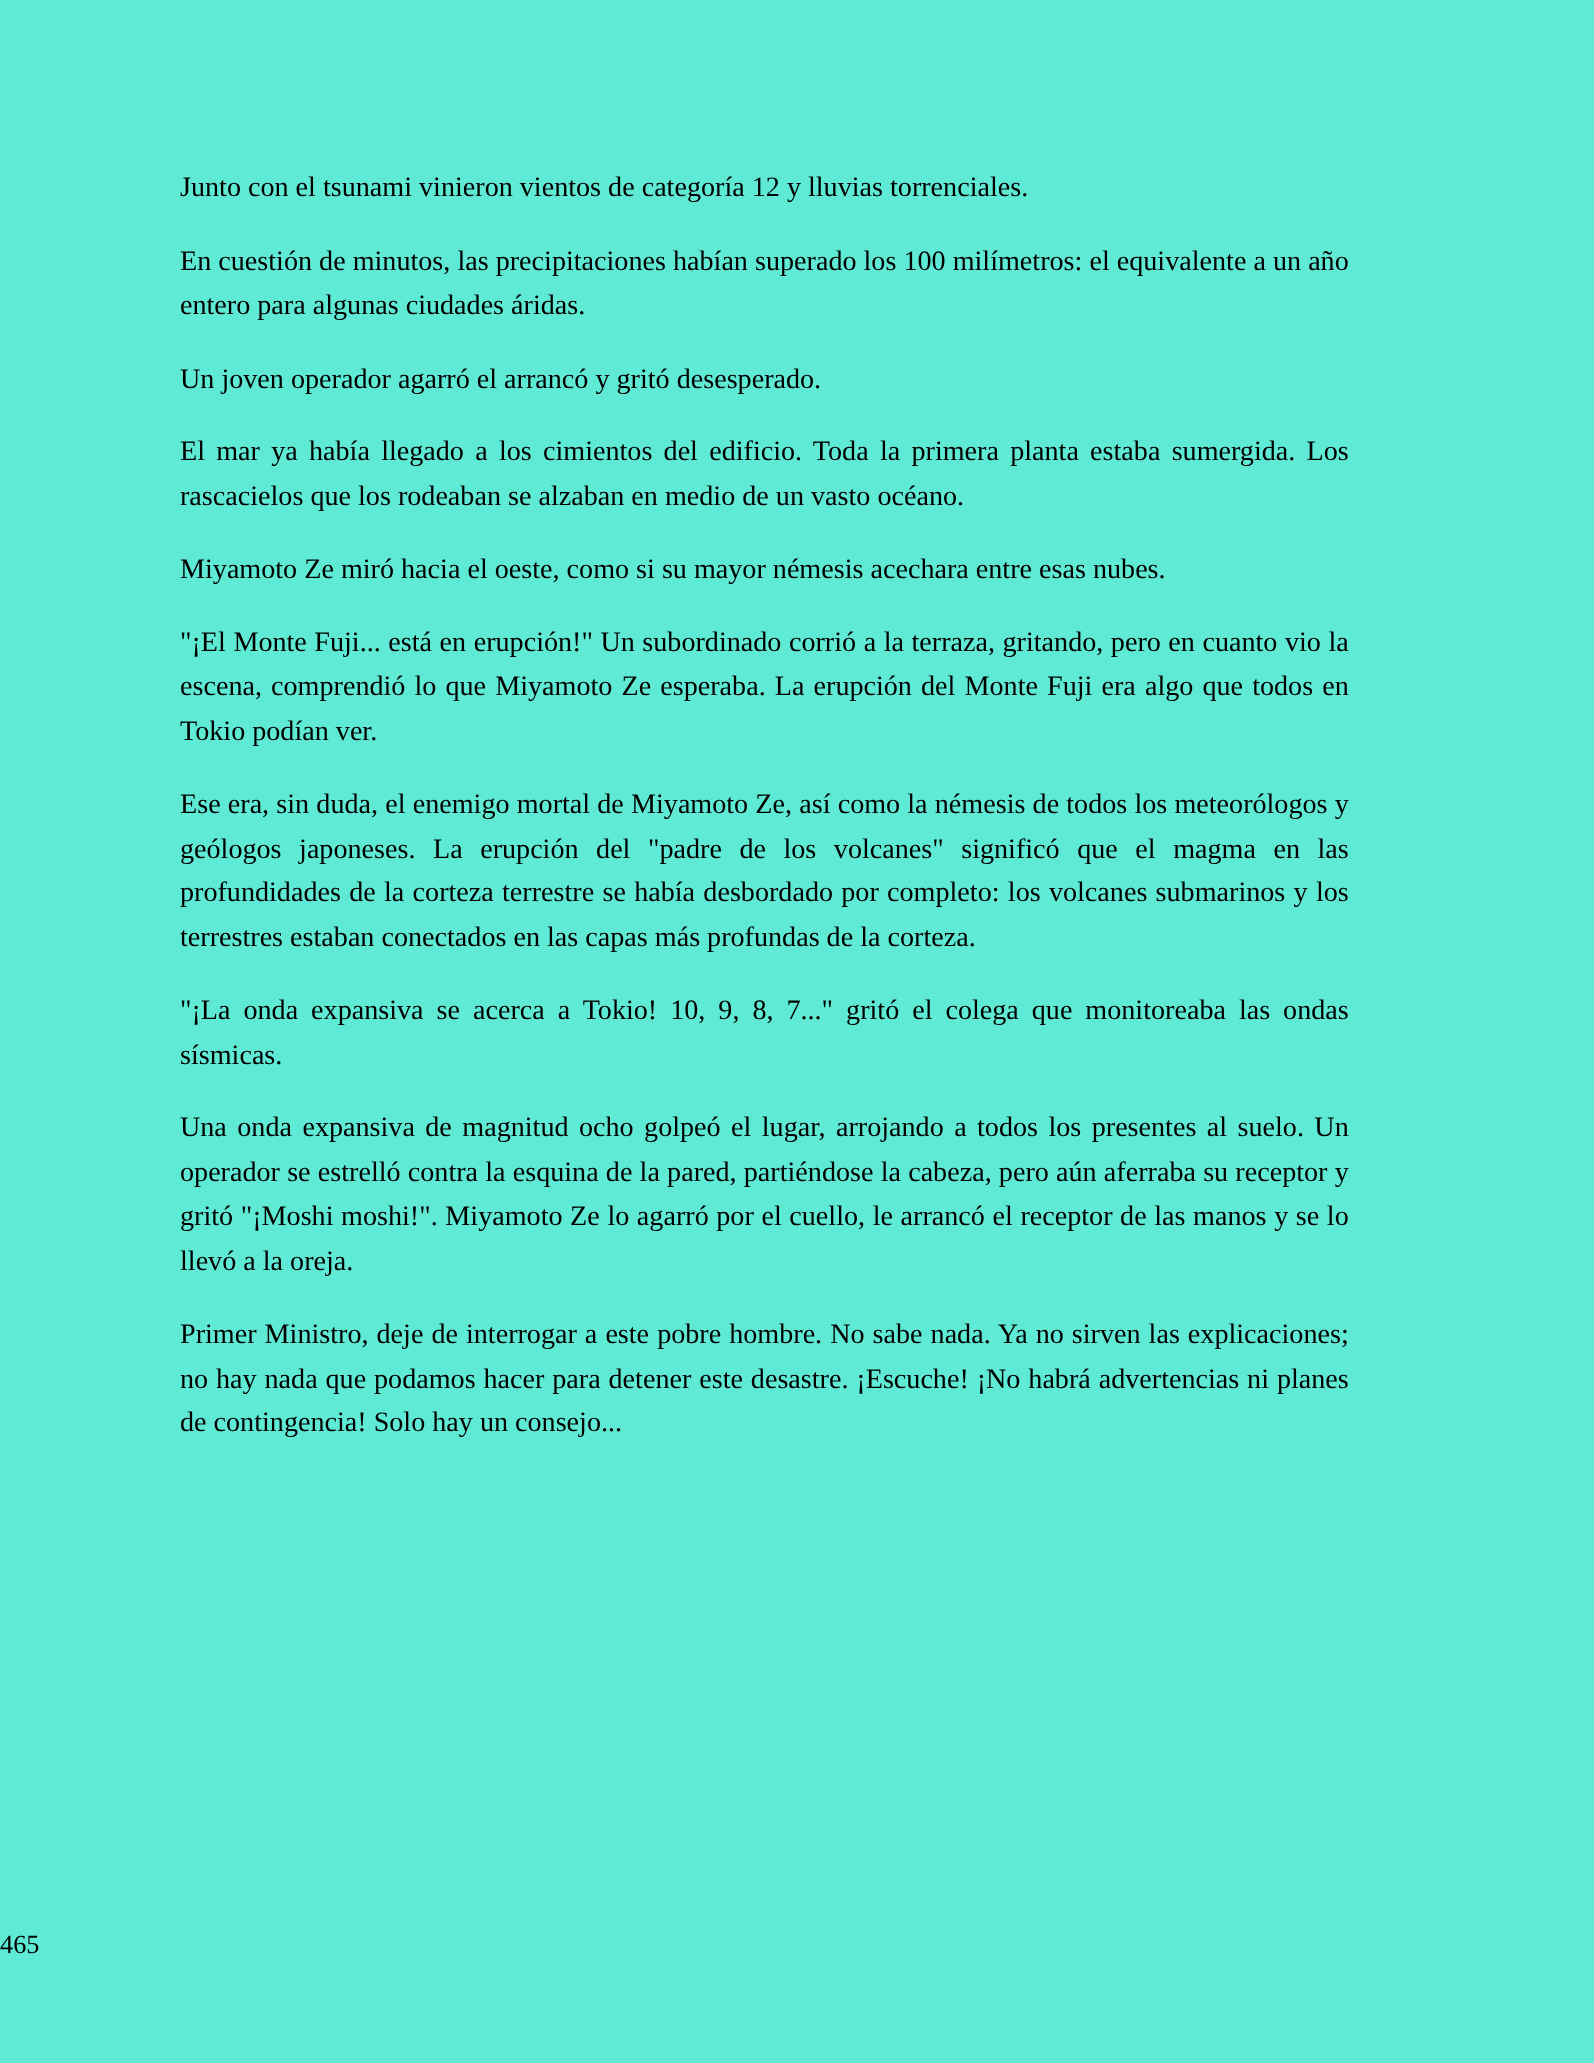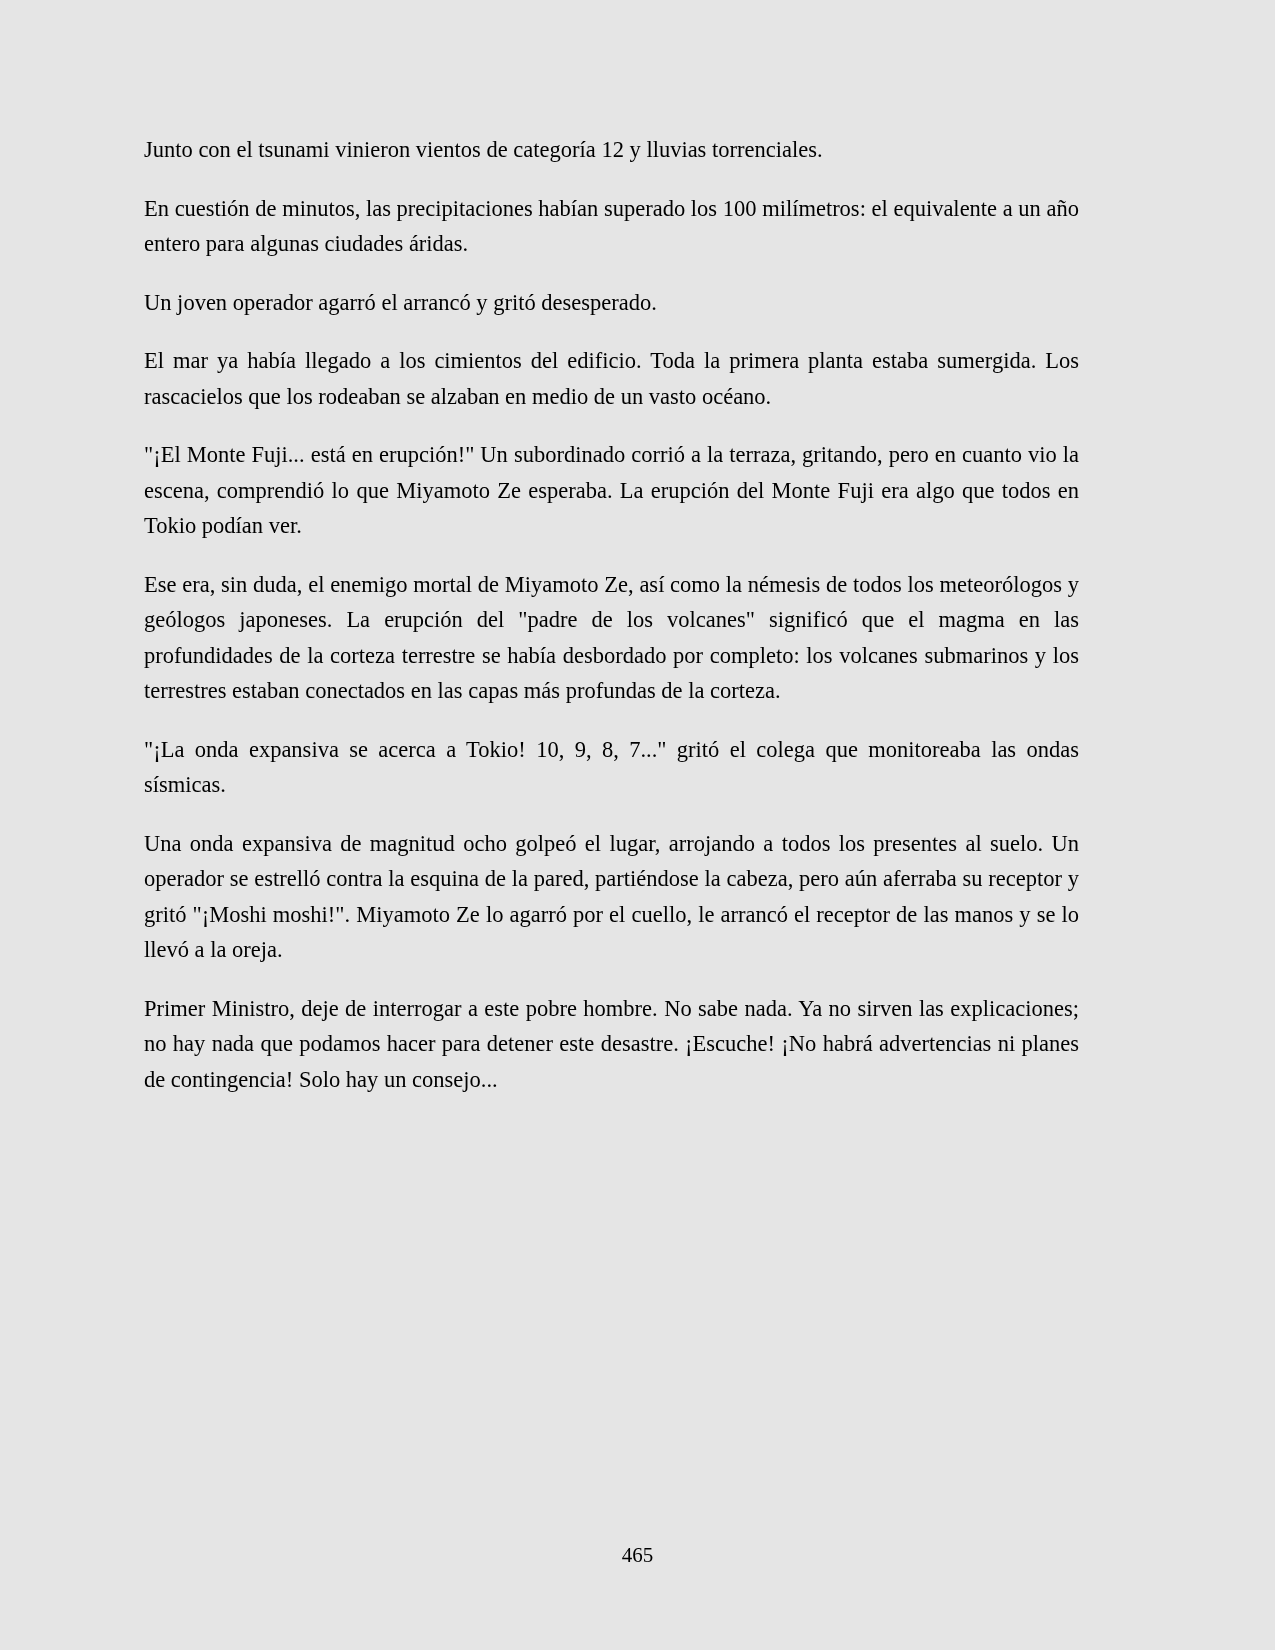--- a/index.html
+++ b/index.html
@@ -7,21 +7,21 @@
     margin: 0;
     padding: 0;
     background: #ffffff;
   }
 
   .page {
     position: relative;
     width: 1275px;
     height: 1650px;
     margin: 0 auto;
-    background: #e5e5e5;
+    background: #5eead4;
     box-sizing: border-box;
     overflow: hidden;
   }
 
   .text-column {
     position: absolute;
     left: 144px;
     top: 132px;
     width: 935px;
   }
@@ -41,38 +41,39 @@
 
   .paragraph:last-child {
     margin-bottom: 15px;
   }
 
   .page-number {
     position: absolute;
     left: 0;
     right: 0;
     top: 1542px;
-    text-align: center;
+    text-align: left;
     font-family: "Liberation Serif", "DejaVu Serif", serif;
     font-size: 21px;
     line-height: 26px;
     color: #000000;
   }
 </style>
 </head>
 <body>
 
 <div class="page">
 
   <div class="text-column">
 
     <p class="paragraph">Junto con el tsunami vinieron vientos de categoría 12 y lluvias torrenciales.</p>
     <p class="paragraph">En cuestión de minutos, las precipitaciones habían superado los 100 milímetros: el equivalente a un año entero para algunas ciudades áridas.</p>
     <p class="paragraph">Un joven operador agarró el arrancó y gritó desesperado.</p>
     <p class="paragraph">El mar ya había llegado a los cimientos del edificio. Toda la primera planta estaba sumergida. Los rascacielos que los rodeaban se alzaban en medio de un vasto océano.</p>
+    <p class="paragraph">Miyamoto Ze miró hacia el oeste, como si su mayor némesis acechara entre esas nubes.</p>
     <p class="paragraph">"¡El Monte Fuji... está en erupción!" Un subordinado corrió a la terraza, gritando, pero en cuanto vio la escena, comprendió lo que Miyamoto Ze esperaba. La erupción del Monte Fuji era algo que todos en Tokio podían ver.</p>
     <p class="paragraph">Ese era, sin duda, el enemigo mortal de Miyamoto Ze, así como la némesis de todos los meteorólogos y geólogos japoneses. La erupción del "padre de los volcanes" significó que el magma en las profundidades de la corteza terrestre se había desbordado por completo: los volcanes submarinos y los terrestres estaban conectados en las capas más profundas de la corteza.</p>
     <p class="paragraph">"¡La onda expansiva se acerca a Tokio! 10, 9, 8, 7..." gritó el colega que monitoreaba las ondas sísmicas.</p>
     <p class="paragraph">Una onda expansiva de magnitud ocho golpeó el lugar, arrojando a todos los presentes al suelo. Un operador se estrelló contra la esquina de la pared, partiéndose la cabeza, pero aún aferraba su receptor y gritó "¡Moshi moshi!". Miyamoto Ze lo agarró por el cuello, le arrancó el receptor de las manos y se lo llevó a la oreja.</p>
     <p class="paragraph">Primer Ministro, deje de interrogar a este pobre hombre. No sabe nada. Ya no sirven las explicaciones; no hay nada que podamos hacer para detener este desastre. ¡Escuche! ¡No habrá advertencias ni planes de contingencia! Solo hay un consejo...</p>
 
   </div>
 
   <div class="page-number">465</div>
 

